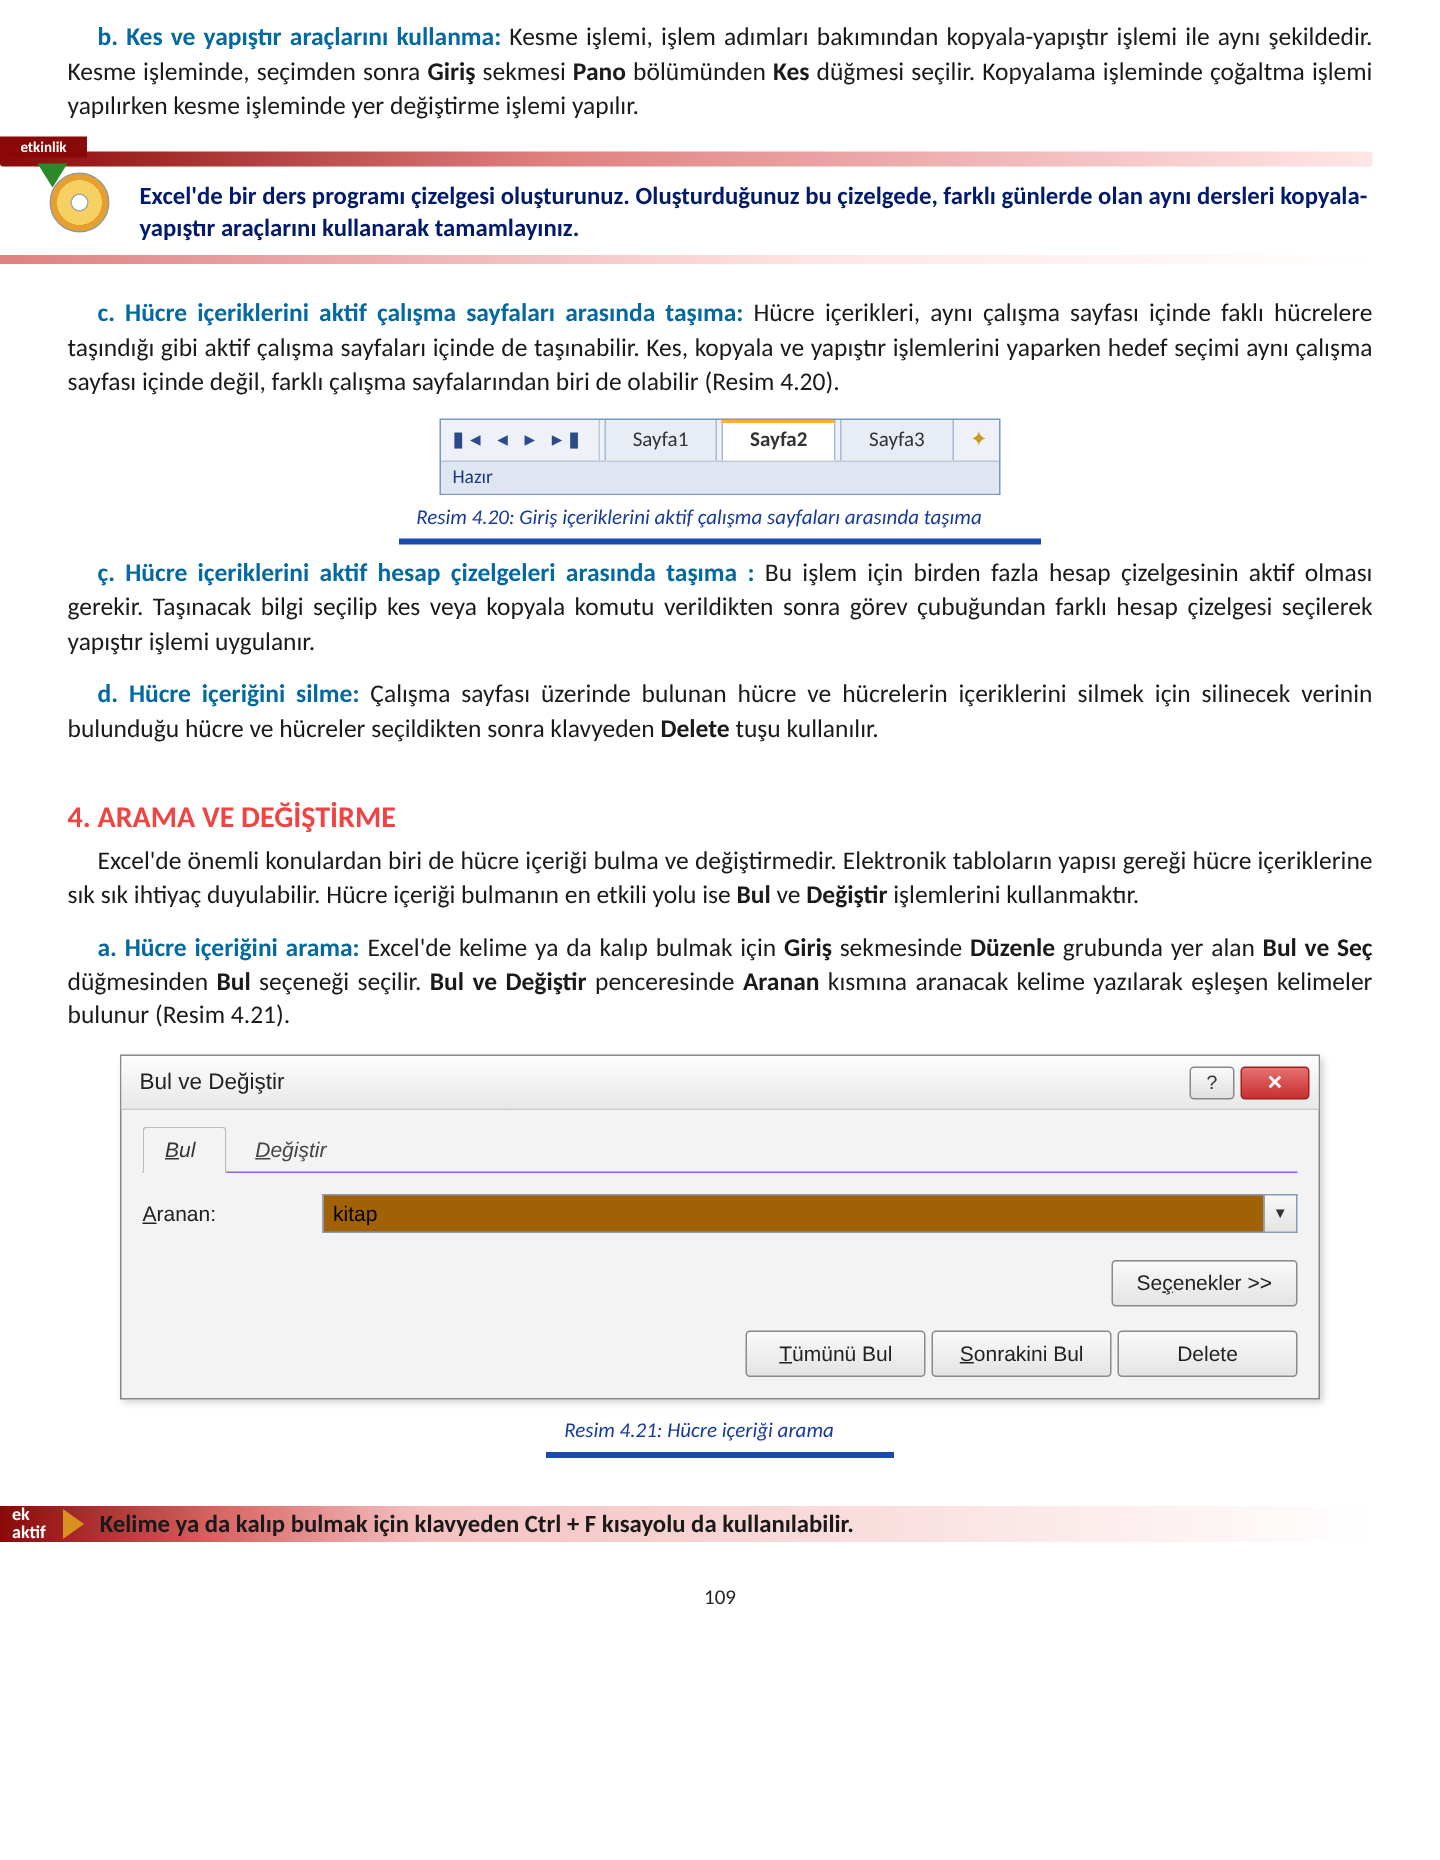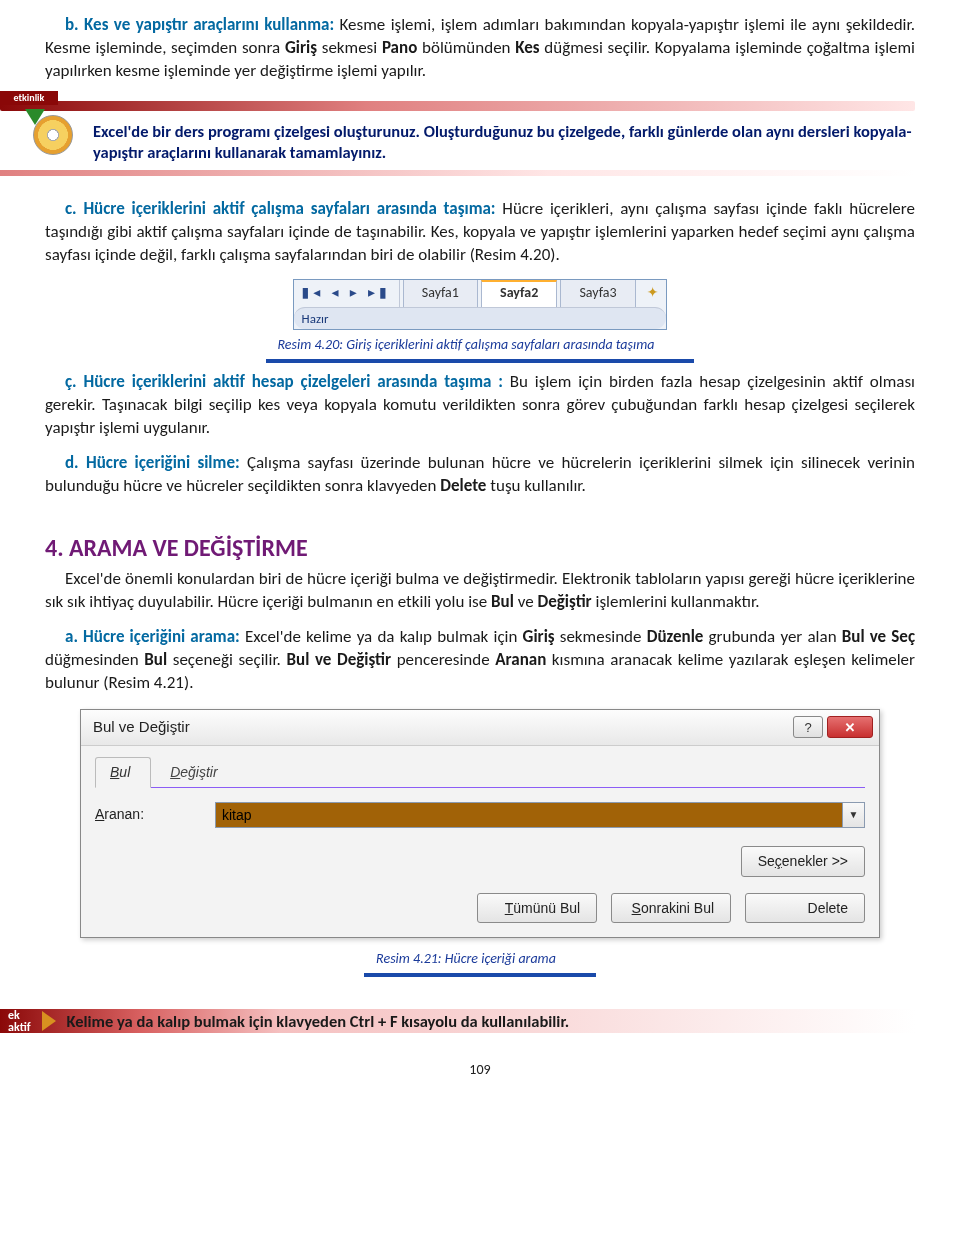--- a/index.html
+++ b/index.html
@@ -98,35 +98,34 @@
   }
   .new-tab { display: inline-block; padding: 4px 8px; color: #cc9a20; }
   .status-row {
     display: block;
     text-align: left;
     background: #dfe6f2;
     border-top: 1px solid #c0c8d8;
     padding: 2px 8px;
     color: #1a3a7a;
     font-size: 13px;
-    border-radius: 11px;
   }
   .caption {
     color: #1a3a9a;
     font-style: italic;
     font-size: 14px;
     border-bottom: 4px solid #1a4aaa;
     display: inline-block;
     padding: 4px 40px 4px 12px;
     margin-top: 2px;
   }
 
   h2.section {
-    color: #701a75;
-    font-size: 24px;
+    color: #ef4444;
+    font-size: 20px;
     font-weight: bold;
     margin: 34px 0 3px 0;
   }
 
   .dialog-wrap { margin: 14px auto 4px auto; width: 800px; }
   .dialog {
     border: 1px solid #888;
     background: #f3f3f3;
     box-shadow: 2px 2px 5px rgba(0,0,0,0.2);
     font-family: Tahoma, Arial, sans-serif;
@@ -189,26 +188,26 @@
     border: 1px solid #8a9ab0; border-left: none;
     background: linear-gradient(#f8f8f8,#e4e4e4);
     display: inline-flex; align-items: center; justify-content: center;
     color: #333; font-size: 10px;
   }
   .btn-row { text-align: right; margin-top: 8px; }
   .dlg-btn {
     display: inline-block;
     min-width: 120px;
     padding: 5px 16px;
-    margin-left: 10px;
     border: 1px solid #8a8a8a;
     border-radius: 3px;
     background: linear-gradient(#fafafa,#e4e4e4);
     color: #222;
     font-size: 14px;
+    text-align: center;
   }
   .opts-row { text-align: right; margin: 6px 0 16px 0; }
   .fig-caption2 {
     text-align: center;
     margin-top: 6px;
   }
 
   .ek-bilgi-wrap { position: relative; margin: 32px 0 20px -45px; }
   .ek-grad {
     height: 24px;

